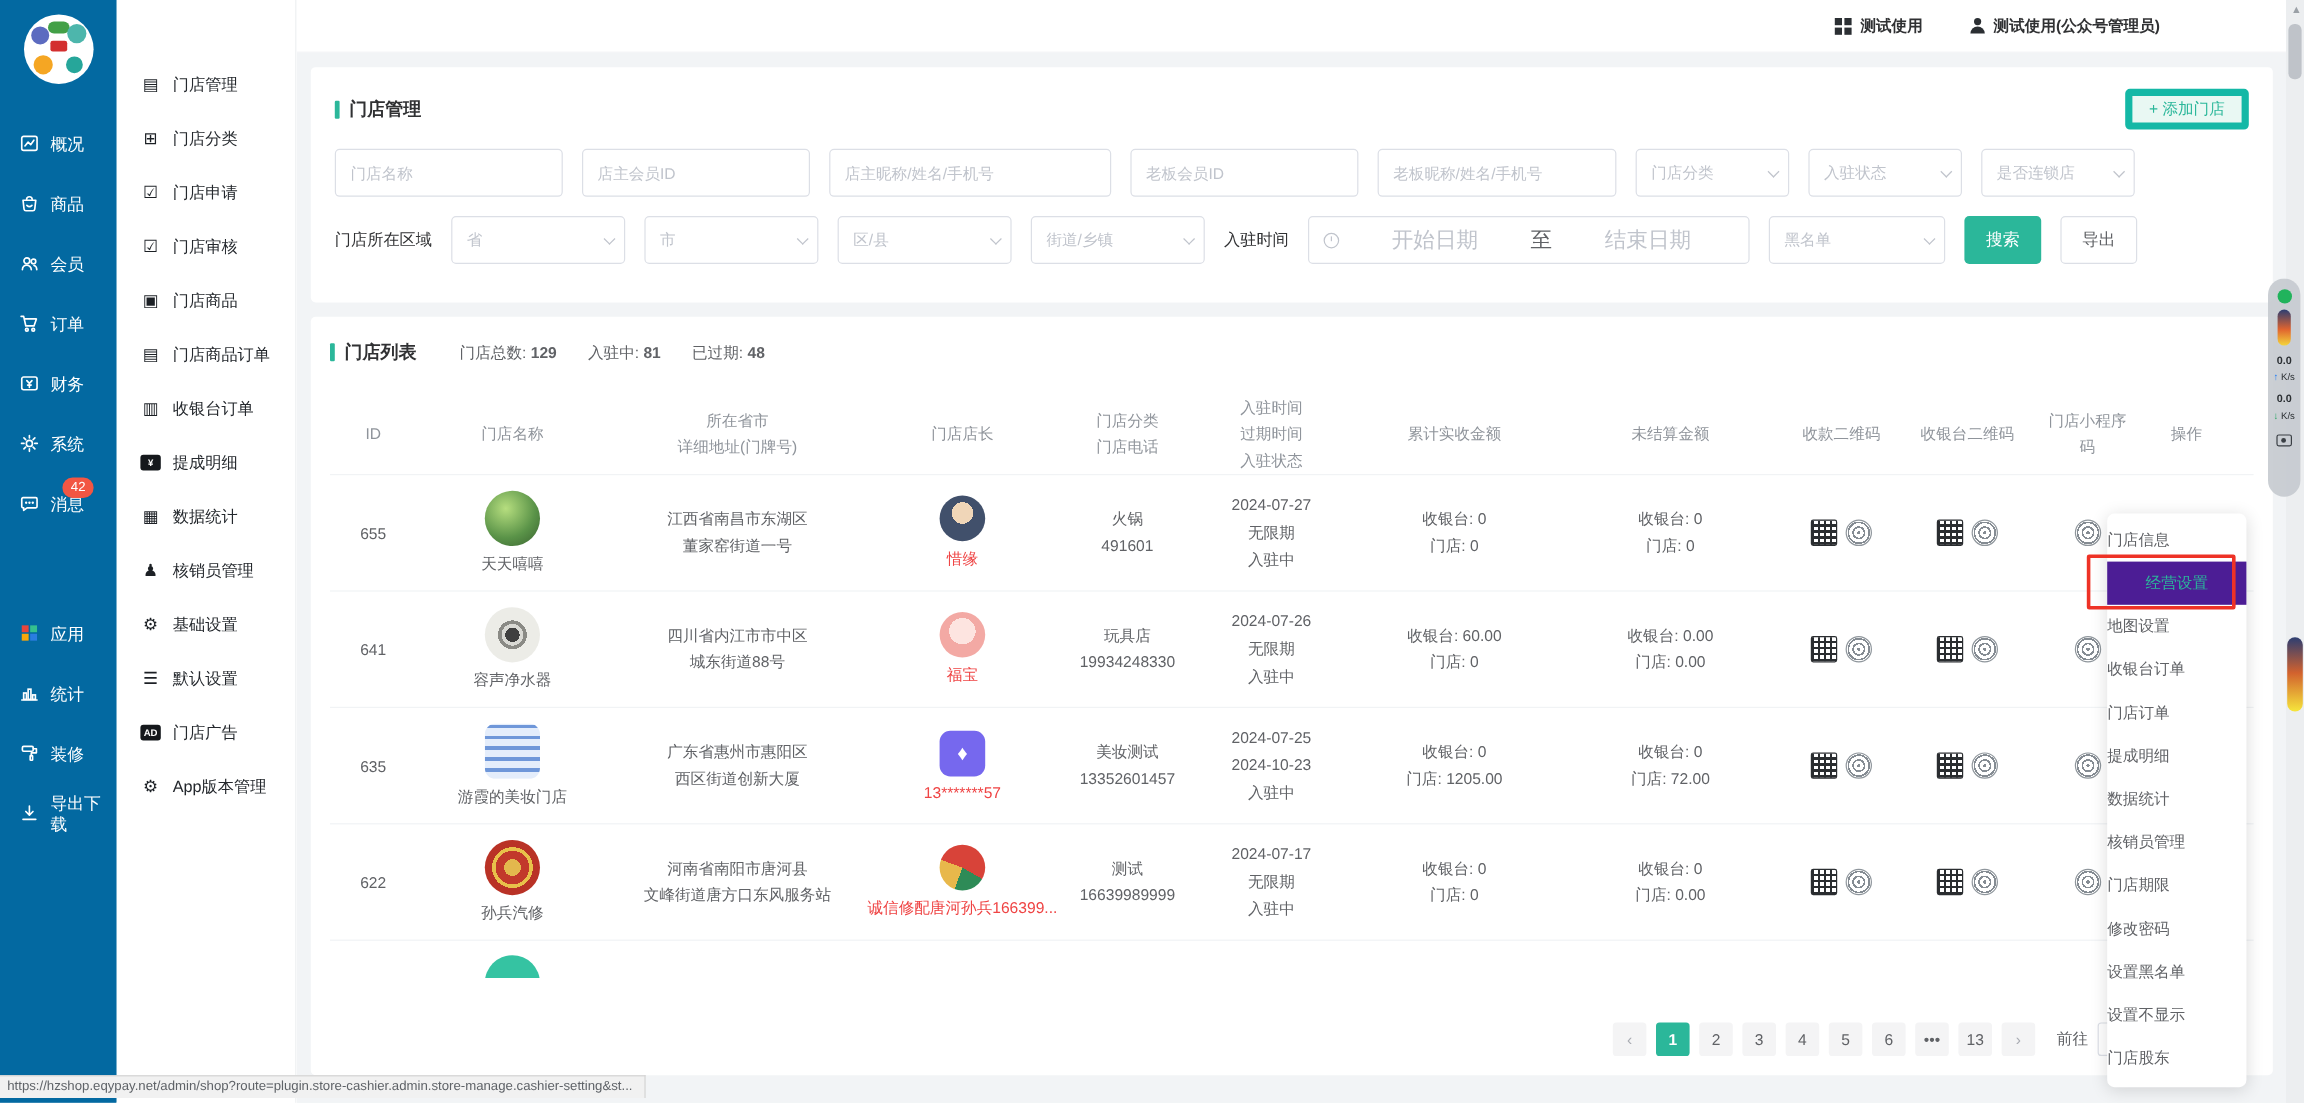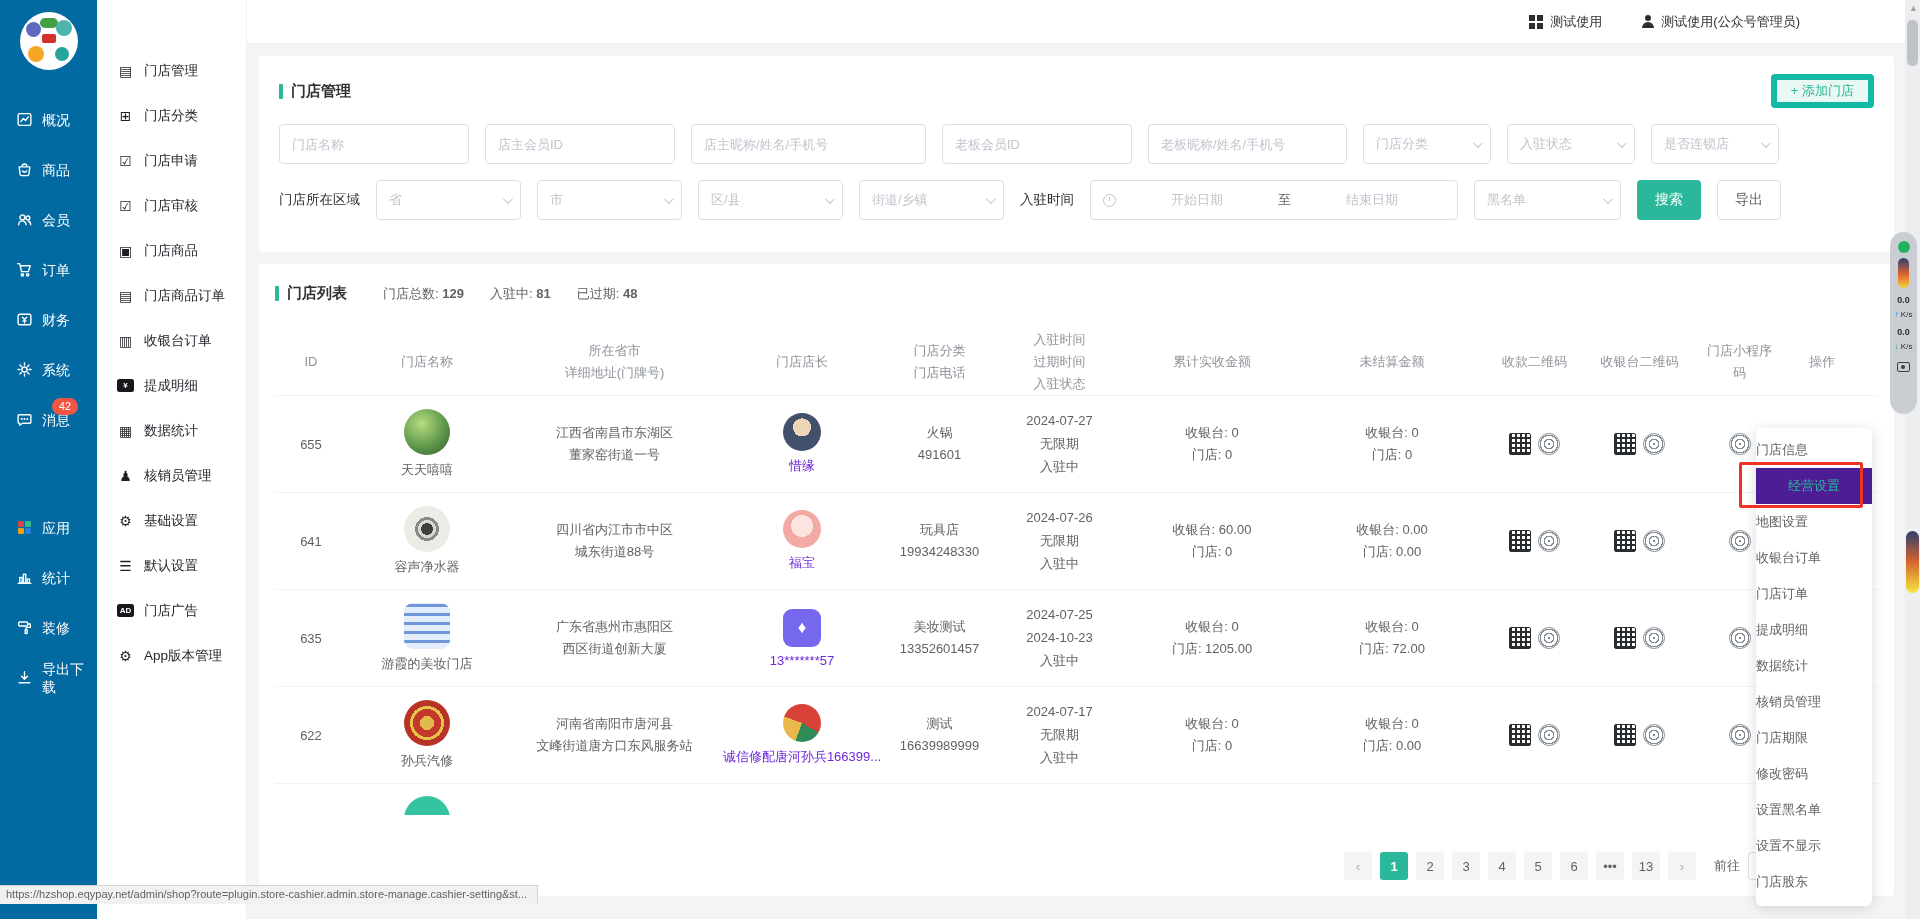--- a/index.html
+++ b/index.html
@@ -21,21 +21,21 @@
   .badge { position:absolute; top:2px; left:52px; background:#f25643; color:#fff; font-size:11px; line-height:17px; padding:0 7px; border-radius:9px; }
 
   
   .submenu { position:fixed; left:97px; top:0; width:150px; height:919px; background:#fff; z-index:5; padding-top:48px; border-right:1px solid #eef0f2; }
   .sub-item { height:45px; display:flex; align-items:center; gap:10px; padding-left:20px; font-size:13.5px; color:#24282d; cursor:pointer; white-space:nowrap; }
   .sub-glyph { width:17px; text-align:center; font-size:14px; color:#1c2025; flex:0 0 auto; }
   .mini-box { display:inline-flex; width:17px; height:13px; background:#15181c; color:#fff; font-size:8px; font-weight:bold; border-radius:2.5px; align-items:center; justify-content:center; flex:0 0 auto; }
 
   
   .topbar { position:fixed; left:97px; right:0; top:0; height:44px; background:#fff; z-index:3; display:flex; align-items:center; justify-content:flex-end; gap:40px; padding-right:120px; font-size:13px; border-bottom:1px solid #f2f3f5; }
-  .tb-item { display:flex; align-items:center; gap:7px; cursor:pointer; }
+  .tb-item { display:flex; align-items:center; gap:7px; cursor:pointer;font-weight:bold; }
   .grid-ic { width:14px; height:14px; display:grid; grid-template-columns:6px 6px; grid-template-rows:6px 6px; gap:2px; }
   .grid-ic b { background:#2b2f33; }
   .person-ic { width:12px; height:13px; position:relative; }
   .person-ic:before { content:""; position:absolute; left:3px; top:0; width:6px; height:6px; border-radius:50%; background:#2b2f33; }
   .person-ic:after { content:""; position:absolute; left:0; bottom:0; width:12px; height:6px; border-radius:6px 6px 0 0; background:#2b2f33; }
 
   
   .main { position:absolute; left:247px; top:44px; right:0; bottom:0; }
   .card { background:#fff; border-radius:4px; margin:12px 26px 0 12px; }
   .card1 { padding:18px 20px 32px; }
@@ -43,21 +43,21 @@
   .sec-title { font-size:15px; font-weight:bold; display:flex; align-items:center; gap:8px; }
   .bar { width:4px; height:15px; background:#2bb79a; display:inline-block; border-radius:1px; }
   .btn-add { height:34px; padding:0 14px; background:#e9f8f3; border:6px solid #14b8a6; color:#2bb79a; border-radius:4px; font-size:13px; cursor:pointer; }
 
   .frow { display:flex; gap:16px; margin-top:16px; align-items:center; flex-wrap:nowrap; }
   .inp { height:40px; border:1px solid #dcdfe6; border-radius:4px; padding:0 12px; font-size:13px; color:#303133; background:#fff; }
   .inp::placeholder { color:#c0c4cc; }
   .sel { height:40px; border:1px solid #dcdfe6; border-radius:4px; padding:0 10px 0 12px; font-size:13px; color:#c0c4cc; background:#fff; display:flex; align-items:center; justify-content:space-between; cursor:pointer; }
   .caret { width:7px; height:7px; border-right:1.4px solid #c0c4cc; border-bottom:1.4px solid #c0c4cc; transform:rotate(45deg) translateY(-2px); }
   .flabel { font-size:13.5px; color:#303133; white-space:nowrap; }
-  .datebox { height:40px; width:368px; border:1px solid #dcdfe6; border-radius:4px; display:flex; align-items:center; gap:8px; padding:0 12px; font-size:13px; color:#c0c4cc; background:#fff; }
+  .datebox { height:40px; width:368px; border:1px solid #dcdfe6; border-radius:4px; display:flex; align-items:center; gap:8px; padding:0 12px; font-size:18px; color:#c0c4cc; background:#fff; }
   .clock { width:13px; height:13px; border:1.4px solid #c0c4cc; border-radius:50%; position:relative; flex:0 0 auto; }
   .clock:after { content:""; position:absolute; left:5px; top:2px; width:1.4px; height:4px; background:#c0c4cc; }
   .d-start,.d-end { flex:1; text-align:center; }
   .d-sep { color:#606266; }
   .btn-search { width:64px; height:40px; background:#2bb79a; border:none; color:#fff; border-radius:4px; font-size:14px; cursor:pointer; }
   .btn-export { width:64px; height:40px; background:#fff; border:1px solid #dcdfe6; color:#606266; border-radius:4px; font-size:14px; cursor:pointer; }
 
   
   .card2 { height:632px; display:flex; flex-direction:column; padding:20px 16px 0; overflow:hidden; }
   .list-head { display:flex; align-items:center; gap:36px; }
@@ -72,21 +72,21 @@
   .logo-2 { background:radial-gradient(circle,#3f3f3f 0 6px,#d9d9d4 6px 9px,#8a8a85 9px 12px,#ecece7 12px); }
   .logo-3 { border-radius:9px; background:#e4edfb; background-image:repeating-linear-gradient(0deg,transparent 0 6px,#6f97d9 6px 9px); }
   .logo-4 { background:radial-gradient(circle,#e3b84d 0 7px,#c2392b 7px 14px,#e8c14a 14px 17px,#b93226 17px); }
   .logo-5 { background:radial-gradient(circle at 50% 60%,#bdf0de 0 9px,#35c3a2 9px); }
   .mgrcell { display:flex; flex-direction:column; align-items:center; gap:6px; }
   .avatar { width:38px; height:38px; border-radius:50%; }
   .avatar-1 { background:radial-gradient(circle at 50% 38%,#f0d6b8 0 9px,#41506b 9px); }
   .avatar-2 { background:radial-gradient(circle at 50% 42%,#fde4e0 0 11px,#f3a9a4 11px); }
   .avatar-3 { border-radius:9px; background:#7668ee; display:flex; align-items:center; justify-content:center; color:#fff; font-size:17px; }
   .avatar-4 { background:conic-gradient(#d84339 0 120deg,#2e8b57 120deg 200deg,#e8b84b 200deg 290deg,#d84339 290deg); }
-  .glink { color:#6d28d9; }
+  .glink { color:#ef4444; }
   .qrpair { display:flex; gap:7px; align-items:center; }
   .qr { width:22px; height:22px; border:1.5px solid #2a2d30; border-radius:2px;
         background:repeating-linear-gradient(0deg,#2a2d30 0 2px,transparent 2px 5px),
                    repeating-linear-gradient(90deg,#2a2d30 0 2px,#fff 2px 5px); }
   .qr-round { width:22px; height:22px; border-radius:50%; border:1.5px solid #8f969c;
         background:repeating-radial-gradient(circle,#858c93 0 1.4px,#fff 1.4px 4px); }
   .row-partial { height:32px; overflow:hidden; border-top:1px solid #f1f3f5; padding-top:12px; }
 
   
   .pager { margin-top:auto; display:flex; justify-content:flex-end; align-items:center; gap:8px; padding:14px 84px 16px 0; font-size:13px; color:#606266; }
@@ -110,21 +110,21 @@
   .netdot { width:12px; height:12px; border-radius:50%; background:#21b35c; }
   .netcap { width:11px; height:30px; border-radius:6px; background:linear-gradient(#2c3e72,#e0642f 55%,#f4d53a); }
   .netnum { font-size:9px; font-weight:bold; color:#2b2f33; line-height:1.1; margin-top:3px; }
   .netunit { font-size:8px; color:#2b2f33; line-height:1.1; }
   .up-ar { color:#1f7bf4; } .dn-ar { color:#1ba158; }
   .cam { width:13px; height:10px; border:1.5px solid #3a3f45; border-radius:2px; position:relative; margin-top:6px; }
   .cam:after { content:""; position:absolute; left:3px; top:1.5px; width:4px; height:4px; border-radius:50%; background:#3a3f45; }
   .scrollmark { position:fixed; right:1px; top:531px; width:13px; height:62px; border-radius:7px; background:linear-gradient(#2c3e72,#d2622e 48%,#f6e63c); z-index:25; }
 
   
-  .statusbar { position:fixed; left:0; bottom:15px; height:19px; max-width:628px; background:#f1f1f1; border:1px solid #d4d4d4; border-left:0; border-bottom:0; font-size:11px; color:#5f6368; padding:2px 10px 0 6px; white-space:nowrap; overflow:hidden; z-index:30; }
+  .statusbar { position:fixed; left:0; bottom:4px; height:19px; max-width:628px; background:#f1f1f1; border:1px solid #d4d4d4; border-left:0; border-bottom:0; font-size:11px; color:#5f6368; padding:2px 10px 0 6px; white-space:nowrap; overflow:hidden; z-index:30; }
 
   svg.ic { width:17px; height:17px; }
 </style>
 </head>
 <body>
 
 <nav class="sidebar">
   <div class="logo">
     <i class="c5"></i>
       <i class="c1"></i>

